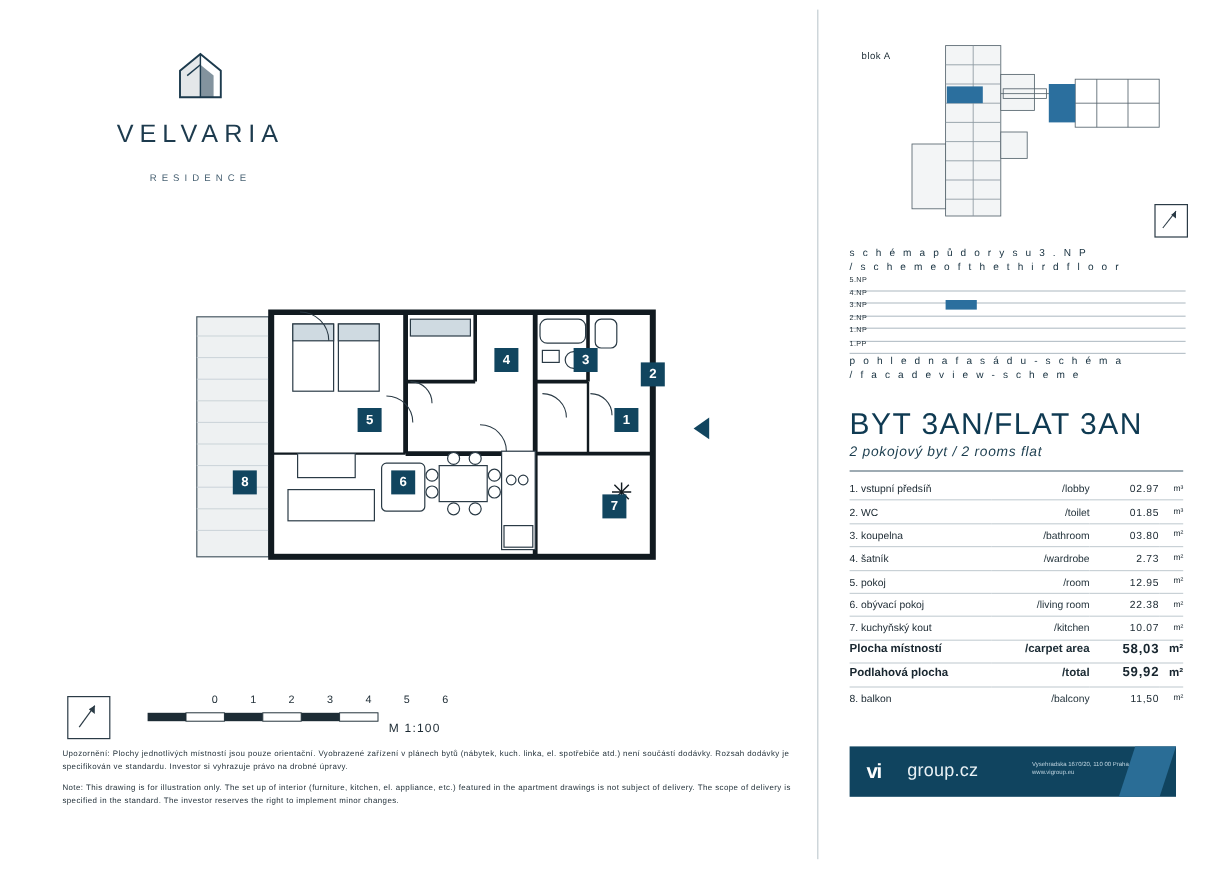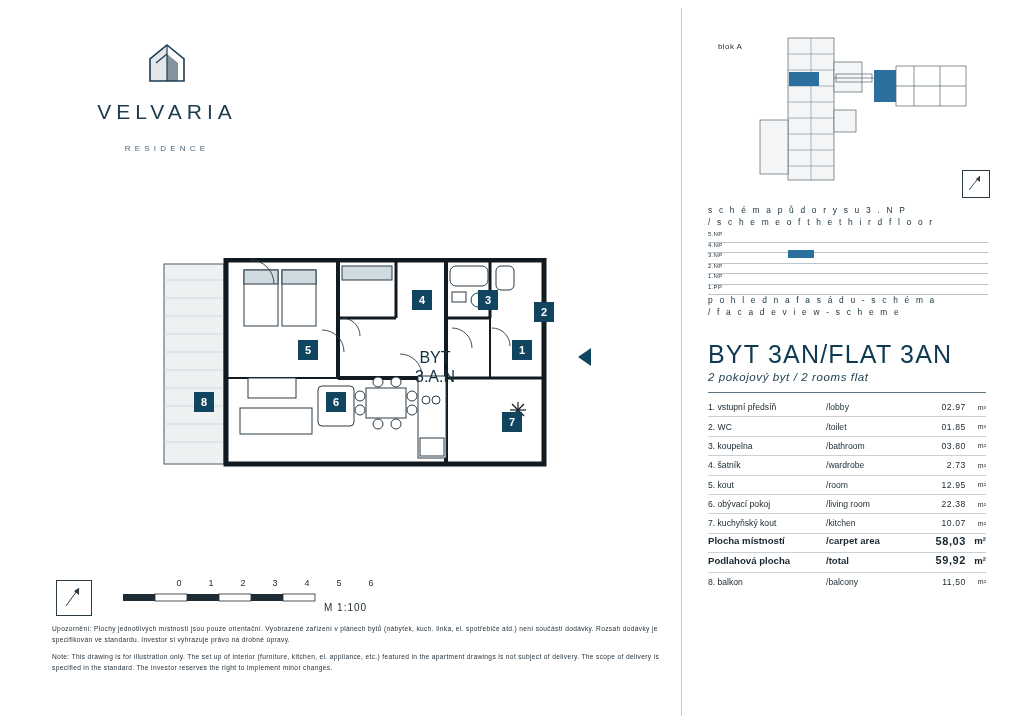--- a/index.html
+++ b/index.html
@@ -230,21 +230,21 @@
     border-collapse: collapse;
     font-size: 8.6px;
     color: #18262f;
   }
   .area-table td {
     padding: 4.2px 0 4.2px 0;
     border-bottom: 1px solid #c9d1d6;
     white-space: nowrap;
   }
   .area-table td.name { width: 118px; }
-  .area-table td.en { width: 82px; color: #1c2c35; }
+  .area-table td.en { width: 82px; color: #1c2c35; text-align: right; }
   .area-table td.val {
     text-align: right;
     width: 58px;
     letter-spacing: 0.6px;
   }
   .area-table td.unit {
     width: 20px;
     text-align: right;
     font-size: 7px;
   }
@@ -413,24 +413,20 @@
 
     <div class="room-badge" style="left:512px; top:340px;">1</div>
     <div class="room-badge" style="left:534px; top:302px;">2</div>
     <div class="room-badge" style="left:478px; top:290px;">3</div>
     <div class="room-badge" style="left:412px; top:290px;">4</div>
     <div class="room-badge" style="left:298px; top:340px;">5</div>
     <div class="room-badge" style="left:326px; top:392px;">6</div>
     <div class="room-badge" style="left:502px; top:412px;">7</div>
     <div class="room-badge" style="left:194px; top:392px;">8</div>
 
-    <div class="byt-label">
-      <div>BYT</div>
-      <div>3.A.N</div>
-    </div>
     <div class="arrow-marker"></div>
 
     <div class="scalebar">
       <div class="scale-north">
         <svg width="32" height="32" viewBox="0 0 32 32">
           <line x1="9" y1="25" x2="22" y2="7" stroke="#2b3b46" stroke-width="1"></line>
           <path d="M22 7 L22 14 L17 10 Z" fill="#2b3b46"></path>
         </svg>
       </div>
       <div class="scale-nums">
@@ -562,21 +558,21 @@
           <td class="val">03.80</td>
           <td class="unit">m²</td>
         </tr>
         <tr>
           <td class="name"><span>4.</span> <span>šatník</span></td>
           <td class="en">/wardrobe</td>
           <td class="val">2.73</td>
           <td class="unit">m²</td>
         </tr>
         <tr>
-          <td class="name"><span>5.</span> <span>kout</span></td>
+          <td class="name"><span>5.</span> <span>pokoj</span></td>
           <td class="en">/room</td>
           <td class="val">12.95</td>
           <td class="unit">m²</td>
         </tr>
         <tr>
           <td class="name"><span>6.</span> <span>obývací pokoj</span></td>
           <td class="en">/living room</td>
           <td class="val">22.38</td>
           <td class="unit">m²</td>
         </tr>
@@ -600,15 +596,24 @@
         </tr>
         <tr class="balcony">
           <td class="name"><span>8.</span> <span>balkon</span></td>
           <td class="en">/balcony</td>
           <td class="val">11,50</td>
           <td class="unit">m²</td>
         </tr>
       </tbody>
     </table>
 
+    <div class="vi-logo">
+      <div class="vi-slash"></div>
+      <div class="vi-mark">vi</div>
+      <div class="vi-name">group.cz</div>
+      <div class="vi-addr">
+        <div>Vysehradska 1670/20, 110 00 Praha</div>
+        <div>www.vigroup.eu</div>
+      </div>
+    </div>
 
   </div>
 </div>
 
 </body></html>

